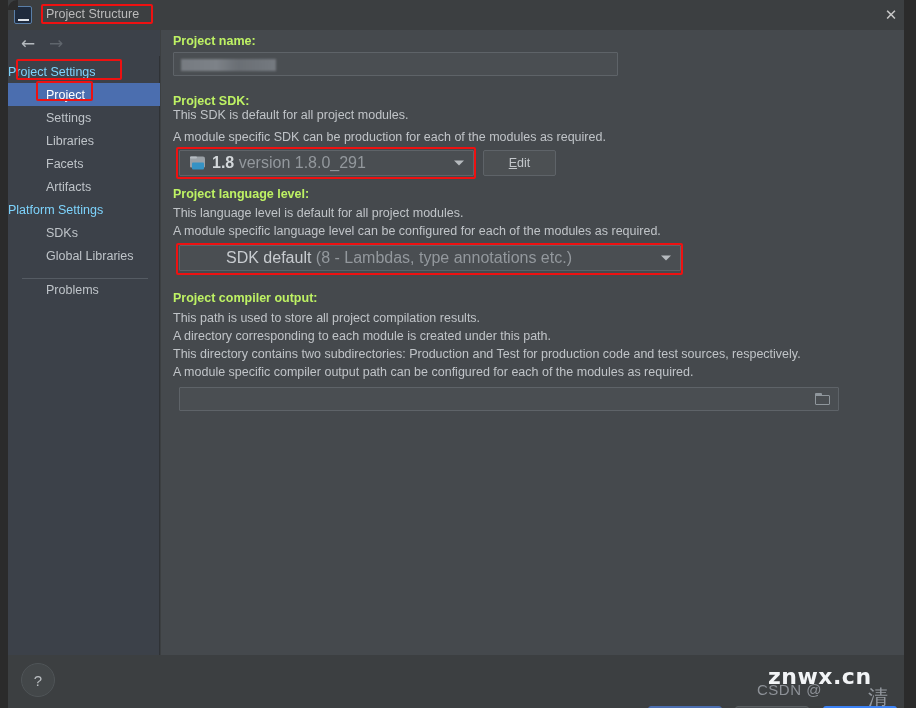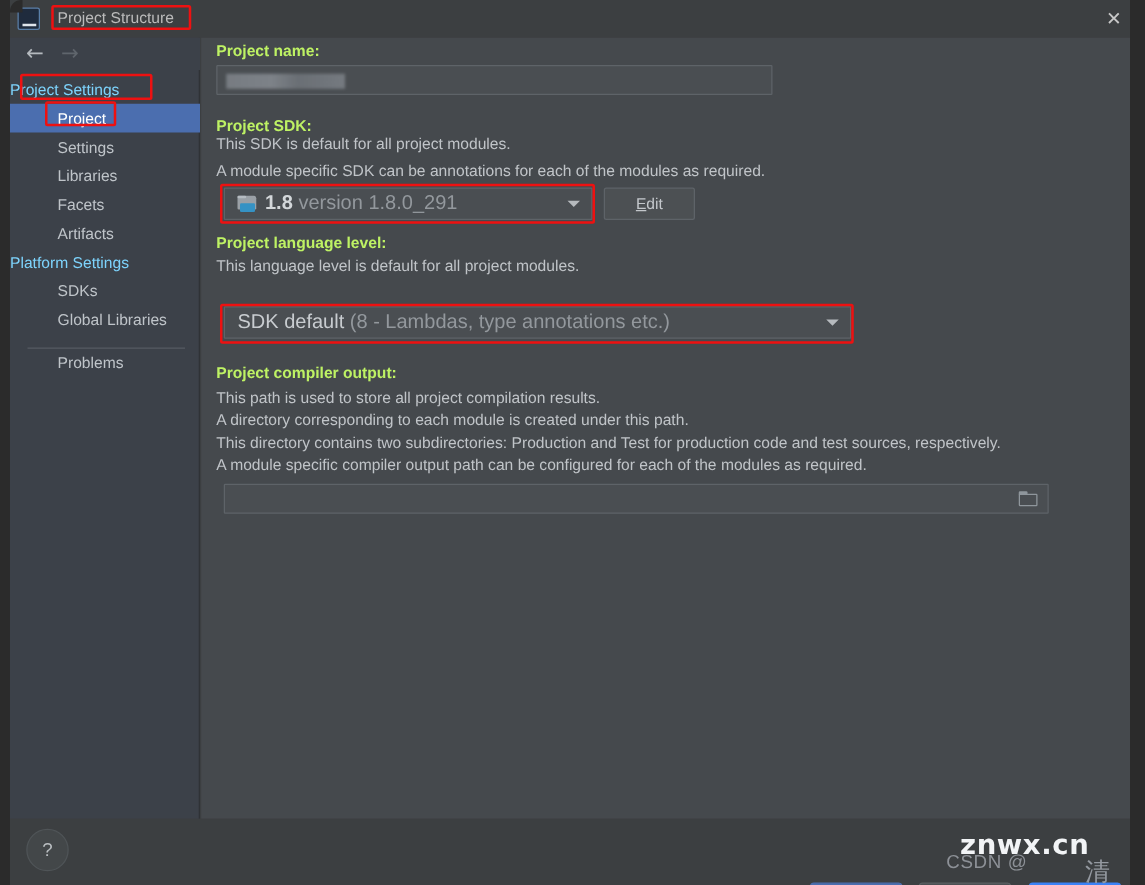--- a/index.html
+++ b/index.html
@@ -248,21 +248,21 @@
   }
   .combo-sub {
     font-weight: normal;
     color: #93989d;
   }
   .combo-label.plain {
     left: 10px;
     font-weight: normal;
     color: #c8ccd0;
   }
-  .combo-label.plain b { font-weight: normal; color: #c8ccd0; }
+  .combo-label.plain b { font-weight: normal; color: #c8ccd0; margin-left: 36px; }
 
   
   .btn {
     position: absolute;
     background: #4c5053;
     border: 1px solid #5e6368;
     border-radius: 2px;
     display: flex;
     align-items: center;
     justify-content: center;
@@ -418,21 +418,21 @@
 
   <div class="content">
 
     <div class="sec-title" style="left:12px; top:4px;">Project name:</div>
     <div class="tfield" style="left:12px; top:22px; width:445px; height:24px;">
       <div class="redacted"></div>
     </div>
 
     <div class="sec-title" style="left:12px; top:64px;">Project SDK:</div>
     <div class="desc-line" style="left:12px; top:78px;">This SDK is default for all project modules.</div>
-    <div class="desc-line" style="left:12px; top:100px;">A module specific SDK can be annotations for each of the modules as required.</div>
+    <div class="desc-line" style="left:12px; top:100px;">A module specific SDK can be production for each of the modules as required.</div>
 
     <div class="combo" style="left:18px; top:120px; width:295px; height:26px;">
       <span class="sdk-glyph">
         <span class="f-back"></span>
           <span class="f-notch"></span>
           <span class="f-front"></span>
       </span>
       <span class="combo-label">
         <b>1.8</b>
         <span class="combo-sub">version 1.8.0_291</span>
@@ -440,20 +440,21 @@
       <span class="combo-arrow"></span>
     </div>
 
     <div class="btn" style="left:322px; top:120px; width:73px; height:26px;">
       <span class="u">E</span>
         <span>dit</span>
     </div>
 
     <div class="sec-title" style="left:12px; top:157px;">Project language level:</div>
     <div class="desc-line" style="left:12px; top:176px;">This language level is default for all project modules.</div>
+    <div class="desc-line" style="left:12px; top:194px;">A module specific language level can be configured for each of the modules as required.</div>
 
     <div class="combo" style="left:18px; top:215px; width:502px; height:26px;">
       <span class="combo-label plain">
         <b>SDK default</b>
         <span class="combo-sub">(8 - Lambdas, type annotations etc.)</span>
       </span>
       <span class="combo-arrow"></span>
     </div>
 
     <div class="sec-title" style="left:12px; top:261px;">Project compiler output:</div>

